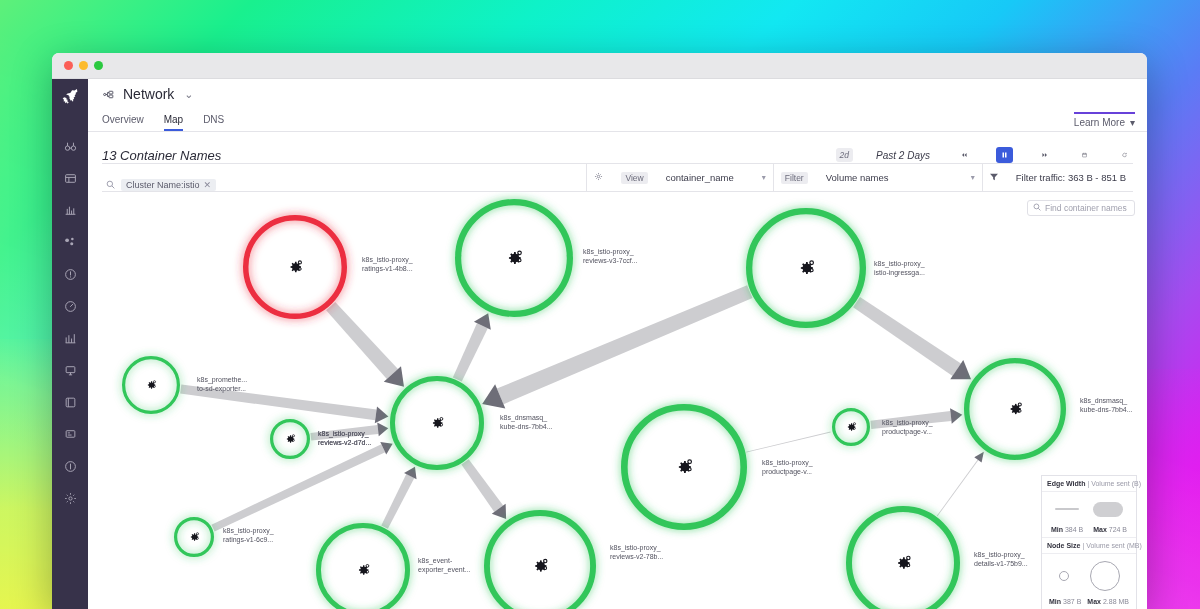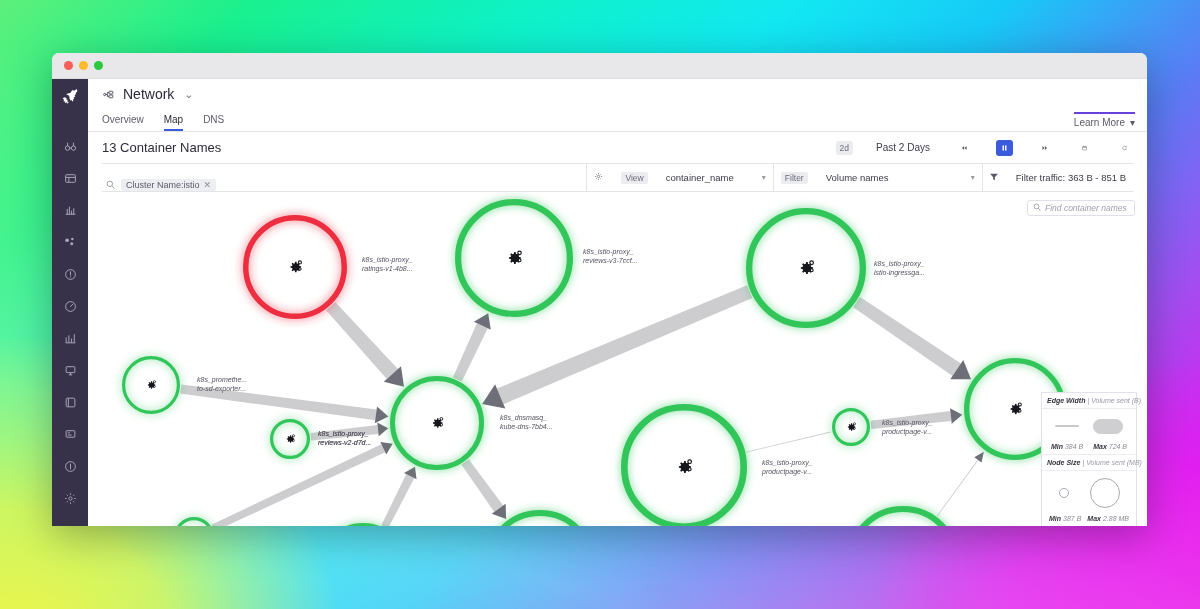--- a/index.html
+++ b/index.html
@@ -44,21 +44,21 @@
     position:absolute; right:-60px; bottom:-120px;
     width:380px; height:360px;
     background: radial-gradient(ellipse at 70% 80%, #e81ff0 0%, rgba(232,31,240,0.7) 40%, rgba(160,60,240,0) 75%);
     pointer-events:none;
   }
 
   
   #window {
     position: absolute;
     left: 52px; top: 53px;
-    width: 1095px; height: 473px;
+    width: 1095px; height: 556px;
     background: #ffffff;
     border-radius: 7px 7px 0 0;
     box-shadow: 0 10px 40px rgba(0,0,0,.30);
     overflow: hidden;
     display: flex; flex-direction: column;
   }
   #titlebar {
     height: 26px; flex: 0 0 26px;
     background: #e8e8ea;
     border-bottom: 1px solid #dcdcdf;
@@ -127,22 +127,23 @@
     position: absolute; right: 12px; bottom: 3px;
     font-size: 10px; color: #5b5b6b;
     border-top: 2px solid #6741d9;
     padding-top: 3px;
     display: flex; align-items: center; gap: 5px;
   }
 
   
   #count-row {
     flex: 0 0 31px;
-    display: flex; align-items: center;
+    display: flex; align-items: flex-end;
     padding: 0 14px;
+    font-style: italic;
   }
   #count-title { font-size: 13px; color: #2b2b38; }
   #time-controls { margin-left: auto; display: flex; align-items: center; gap: 23px; }
   #badge-2d {
     background: #ececf0; color: #6b6b7b;
     font-size: 8.5px; padding: 2px 4px; border-radius: 3px;
   }
   #time-label { font-size: 10px; color: #3b3b4a; margin-right: 3px; }
   .tbtn {
     width: 17px; height: 16px;
@@ -174,21 +175,21 @@
     font-size: 9px;
   }
   .chip .x { color: #8b8b9b; font-size: 9px; cursor: pointer; }
   .vdiv { width: 1px; background: #e4e4e9; }
   .ctl-group { display: flex; align-items: center; padding: 0 7px; gap: 18px; white-space: nowrap; }
   .ctl-tag { background: #ececf0; color: #6b6b7b; font-size: 8.5px; padding: 1px 4px; border-radius: 2px; }
   .ctl-val { color: #3b3b4a; font-size: 9.5px; }
   .caret { color: #9b9bab; font-size: 8px; margin-left: 10px; }
 
   
-  #canvas-wrap { flex: 1 1 auto; position: relative; overflow: hidden; background:#fff;font-style:italic; }
+  #canvas-wrap { flex: 1 1 auto; position: relative; overflow: hidden; background:#fff; }
   #graph { position: absolute; inset: 0; }
 
   #find-box {
     position: absolute; right: 12px; top: 8px;
     width: 108px; height: 16px;
     border: 1px solid #e0e0e6; border-radius: 3px;
     background: #fff;
     display: flex; align-items: center; gap: 4px;
     padding: 0 5px;
     font-size: 8.5px; color: #a0a0ae;

